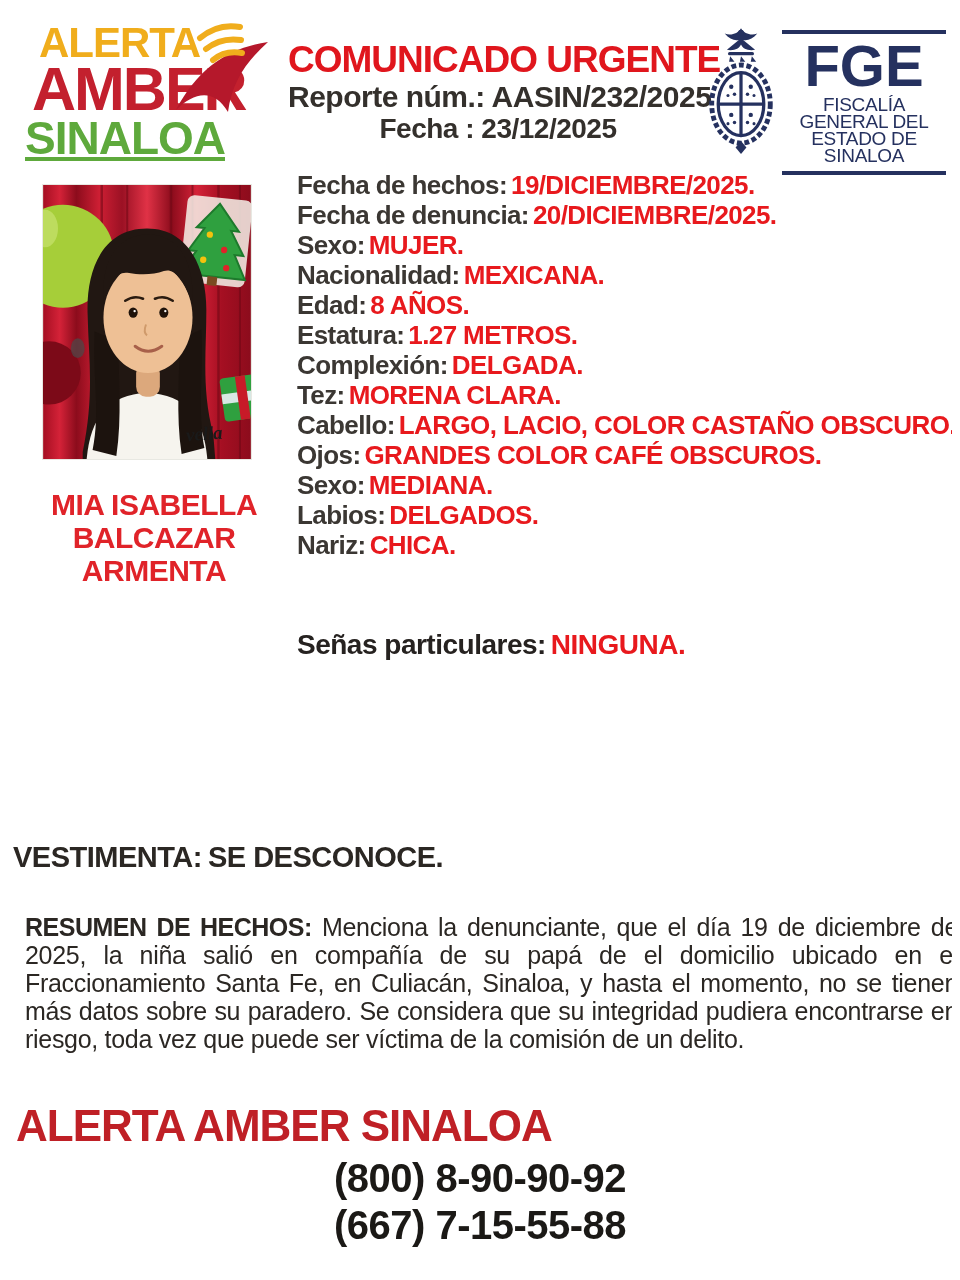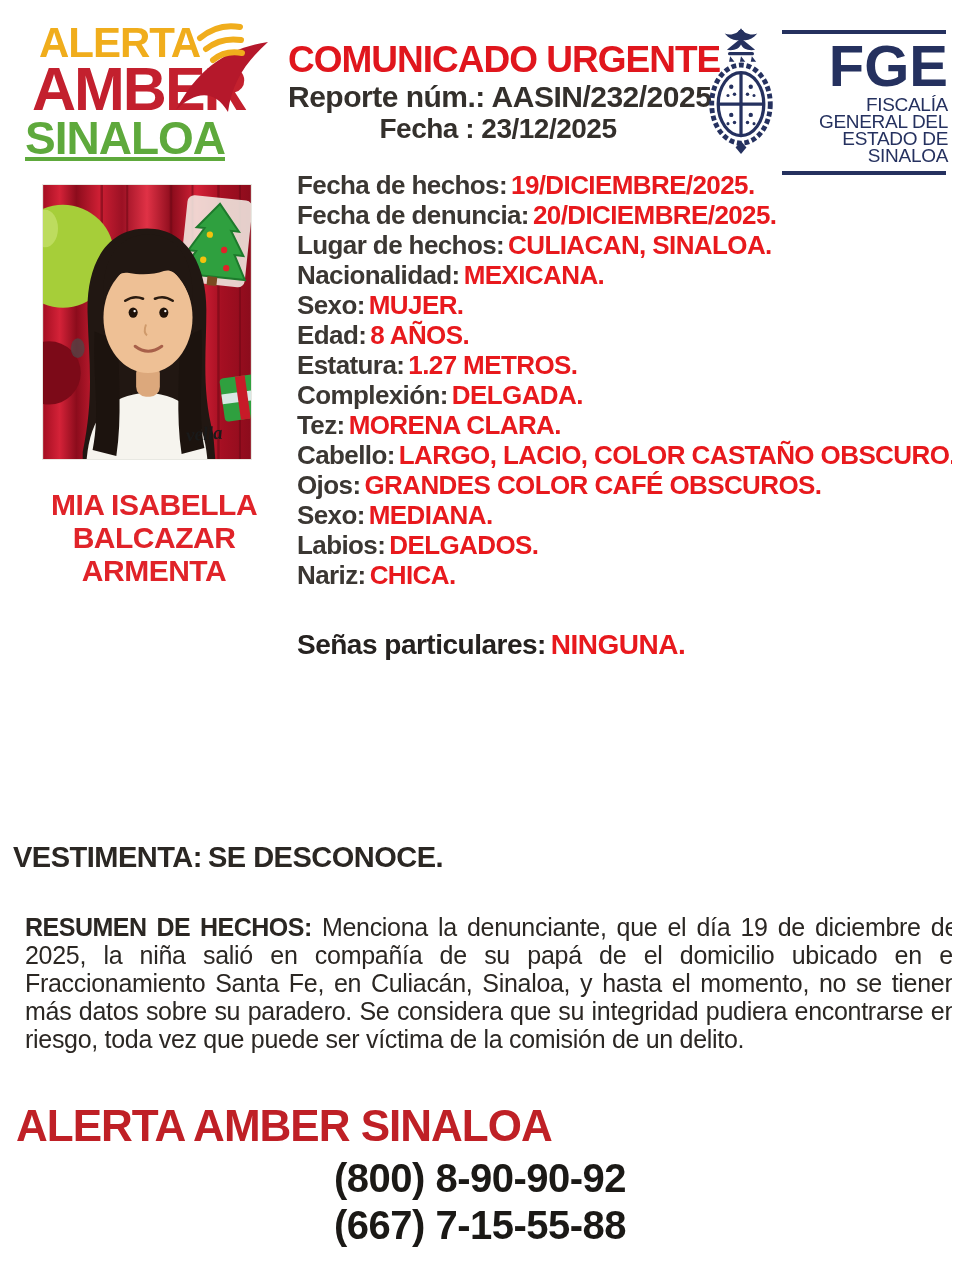--- a/index.html
+++ b/index.html
@@ -13,21 +13,21 @@
   .logo .l2{display:block;margin-left:7px;font-weight:bold;font-size:61px;line-height:54px;letter-spacing:-2px;color:#c3202e;}
   .logo .l3{display:block;margin-left:0px;font-weight:bold;font-size:46px;line-height:44px;letter-spacing:-1px;color:#5ea93c;text-decoration:underline;}
   .swoosh{position:absolute;left:172px;top:18px;width:100px;height:100px;}
   
   .headline{position:absolute;left:288px;top:40px;width:420px;text-align:center;}
   .headline .title{font-size:37px;line-height:40px;font-weight:bold;letter-spacing:-1px;color:#e0161d;white-space:nowrap;}
   .headline .report{font-size:30px;line-height:33px;font-weight:bold;letter-spacing:-0.5px;color:#34302c;white-space:nowrap;}
   .headline .date{font-size:28px;line-height:31px;font-weight:bold;letter-spacing:-0.5px;color:#34302c;white-space:nowrap;}
   
   .seal{position:absolute;left:706px;top:26px;width:70px;height:128px;}
-  .fgebox{position:absolute;left:780px;top:30px;width:168px;text-align:right;color:#25315f;}
+  .fgebox{position:absolute;left:780px;top:30px;width:168px;text-align:center;color:#25315f;}
   .fgebox .rule{height:4px;background:#25315f;margin:0 2px;}
   .fgebox .acr{font-size:58px;line-height:60px;font-weight:bold;letter-spacing:0px;margin-top:2px;}
   .fgebox .sub{font-size:19px;line-height:17px;font-weight:normal;letter-spacing:-0.3px;}
   .fgebox .rule.bot{margin-top:7px;}
   
   .photo{position:absolute;left:42px;top:184px;width:208px;height:274px;border:1px solid #e8e8e2;}
   .name{position:absolute;left:8px;top:488px;width:292px;text-align:center;font-weight:bold;font-size:30px;line-height:33px;letter-spacing:-0.5px;color:#e02329;}
   
   .details{position:absolute;left:297px;top:170px;width:655px;}
   .row{font-size:26px;line-height:30px;letter-spacing:-0.6px;white-space:nowrap;}
@@ -164,23 +164,22 @@
   </svg>
 
   <div class="name">
     <div>MIA ISABELLA</div>
     <div>BALCAZAR ARMENTA</div>
   </div>
 
   <div class="details">
     <div class="row"><span class="lbl">Fecha de hechos:</span><span class="val">19/DICIEMBRE/2025.</span></div>
     <div class="row"><span class="lbl">Fecha de denuncia:</span><span class="val">20/DICIEMBRE/2025.</span></div>
-    <div class="row"><span class="lbl">Lugar de hechos:</span><span class="val">CULIACAN, SINALOA.</span></div>
+    <div class="row"><span class="lbl">Sexo:</span><span class="val">MUJER.</span></div>
     <div class="row"><span class="lbl">Nacionalidad:</span><span class="val">MEXICANA.</span></div>
-    <div class="row"><span class="lbl">Sexo:</span><span class="val">MUJER.</span></div>
     <div class="row"><span class="lbl">Edad:</span><span class="val">8 AÑOS.</span></div>
     <div class="row"><span class="lbl">Estatura:</span><span class="val">1.27 METROS.</span></div>
     <div class="row"><span class="lbl">Complexión:</span><span class="val">DELGADA.</span></div>
     <div class="row"><span class="lbl">Tez:</span><span class="val">MORENA CLARA.</span></div>
     <div class="row"><span class="lbl">Cabello:</span><span class="val">LARGO, LACIO, COLOR CASTAÑO OBSCURO.</span></div>
     <div class="row"><span class="lbl">Ojos:</span><span class="val">GRANDES COLOR CAFÉ OBSCUROS.</span></div>
     <div class="row"><span class="lbl">Sexo:</span><span class="val">MEDIANA.</span></div>
     <div class="row"><span class="lbl">Labios:</span><span class="val">DELGADOS.</span></div>
     <div class="row"><span class="lbl">Nariz:</span><span class="val">CHICA.</span></div>
   </div>

